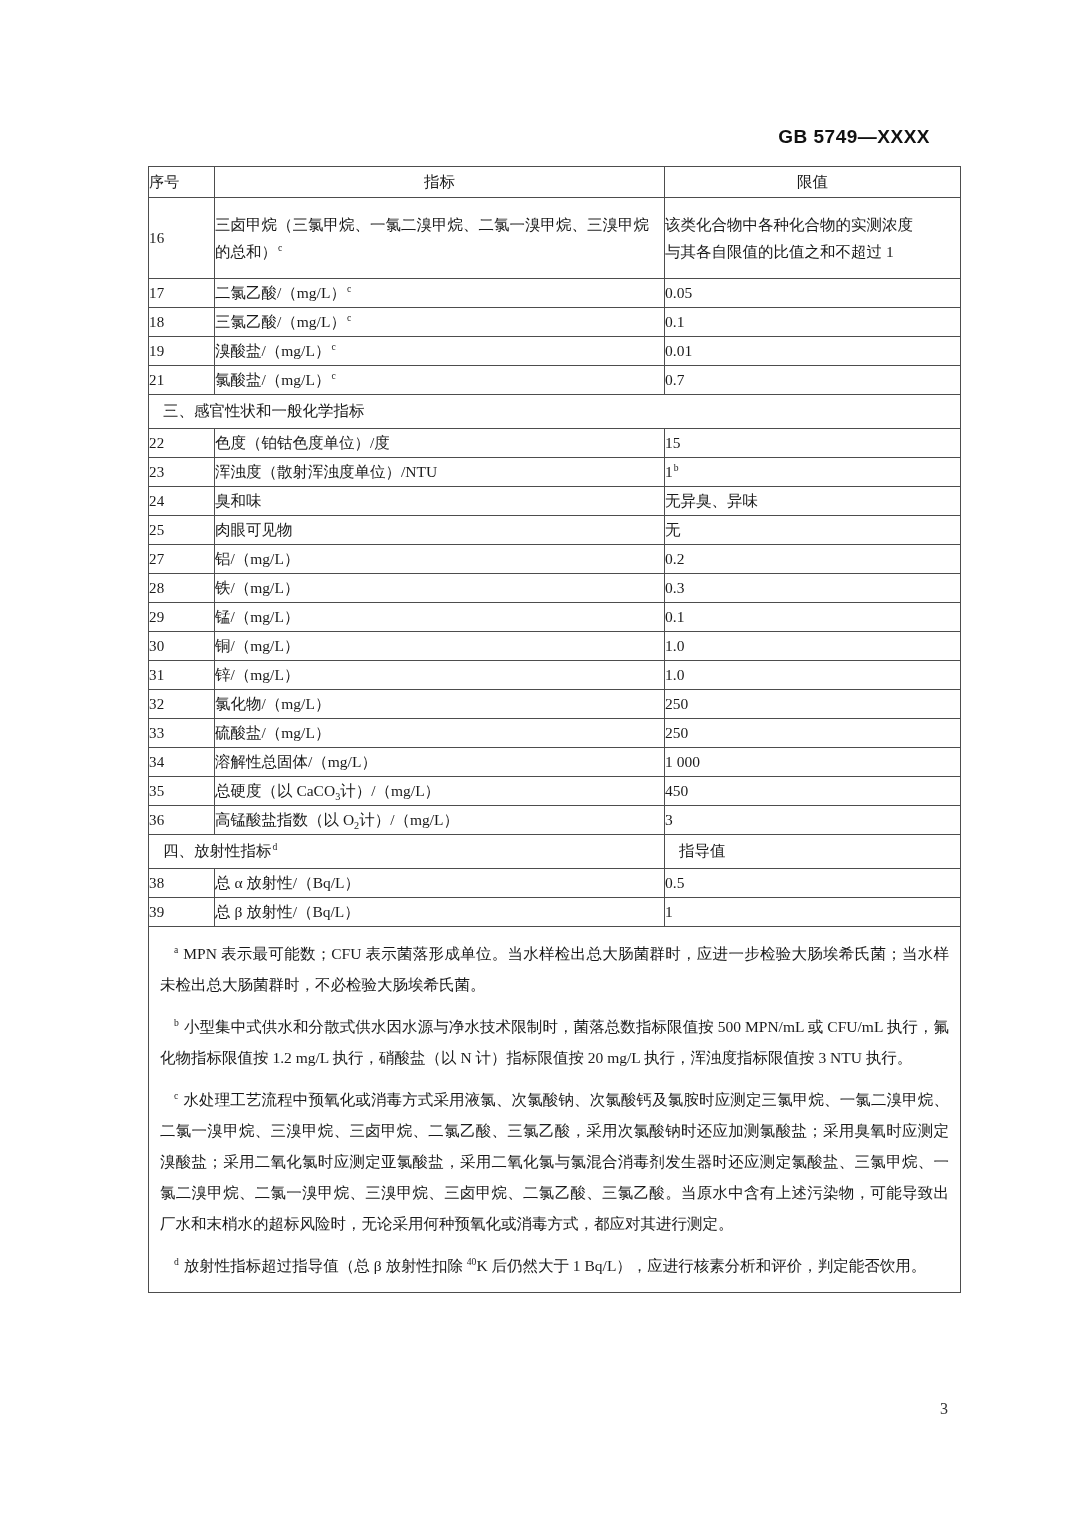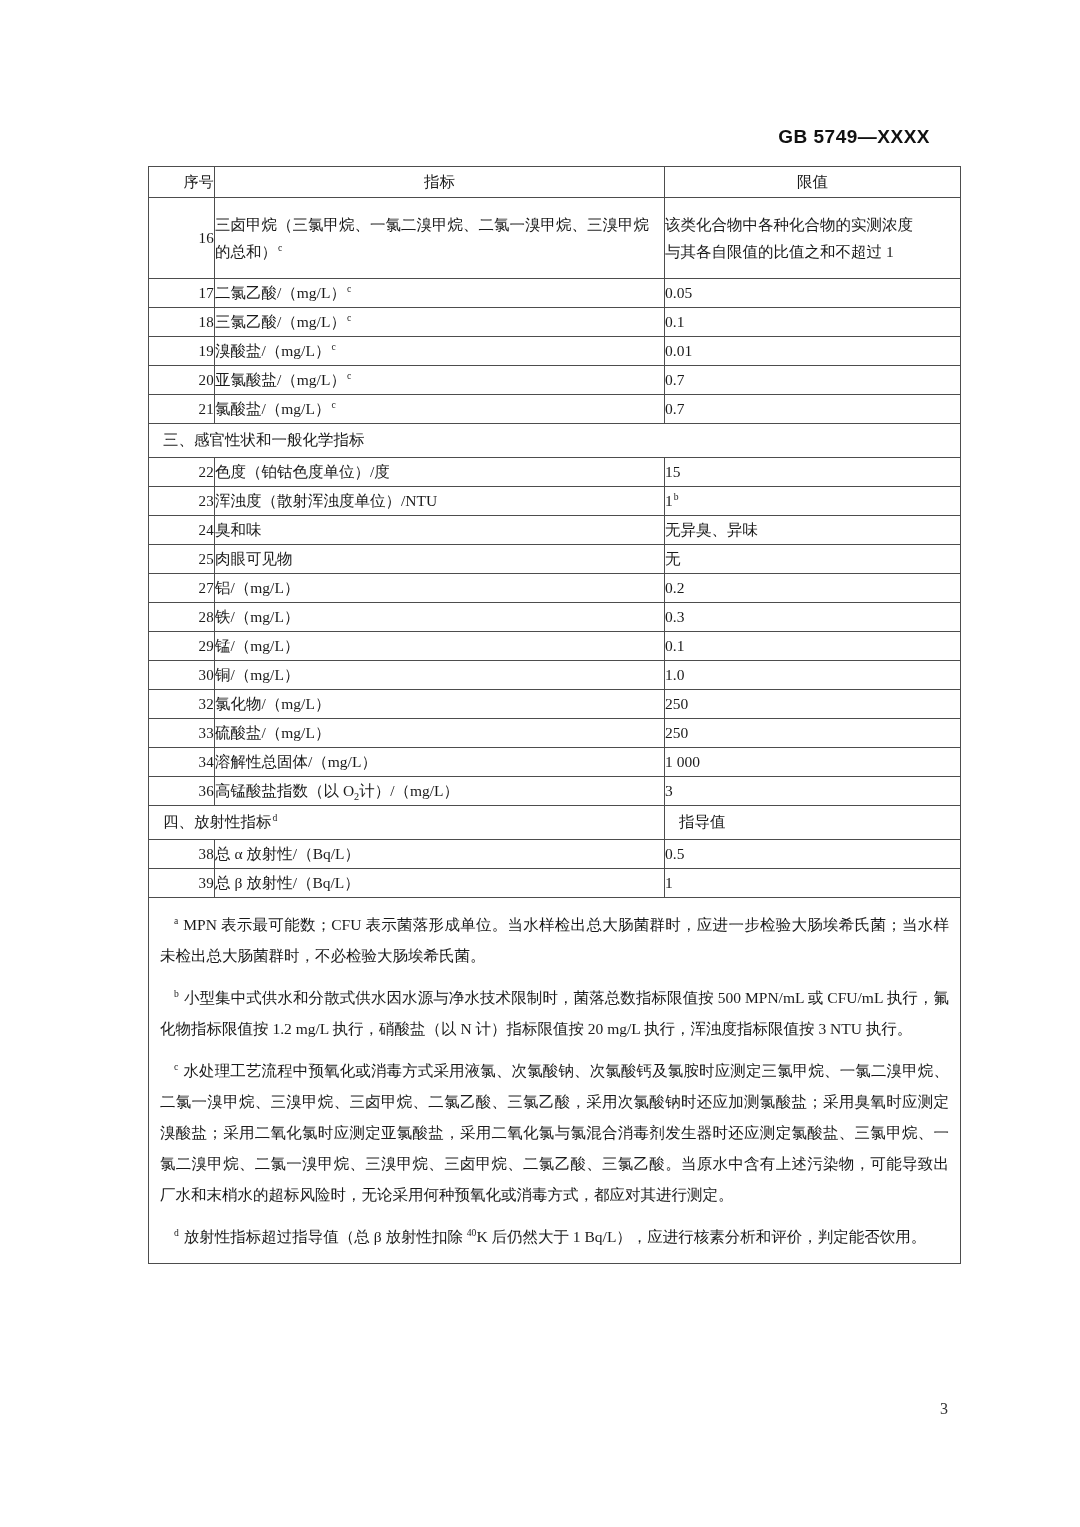--- a/index.html
+++ b/index.html
@@ -52,21 +52,21 @@
     border: 1px solid #4d4d4d;
     padding: 0;
     vertical-align: middle;
     font-weight: normal;
   }
   .col-no    { width: 66px; }
   .col-item  { width: 450px; }
   .col-limit { width: 296px; }
 
   .cell-no {
-    text-align: right;
+    text-align: left;
     font-size: 15px;
     letter-spacing: 0.3px;
   }
   .cell-item {
     text-align: left;
     padding: 4px 8px 4px 14px;
     line-height: 1.75;
   }
   .cell-limit {
     padding: 4px 6px;
@@ -169,25 +169,20 @@
         <td class="cell-no">18</td>
         <td class="cell-item"><span>三氯乙酸/（mg/L）</span><sup>c</sup></td>
         <td class="cell-limit">0.1</td>
       </tr>
       <tr class="row-std">
         <td class="cell-no">19</td>
         <td class="cell-item"><span>溴酸盐/（mg/L）</span><sup>c</sup></td>
         <td class="cell-limit">0.01</td>
       </tr>
       <tr class="row-std">
-        <td class="cell-no">20</td>
-        <td class="cell-item"><span>亚氯酸盐/（mg/L）</span><sup>c</sup></td>
-        <td class="cell-limit">0.7</td>
-      </tr>
-      <tr class="row-std">
         <td class="cell-no">21</td>
         <td class="cell-item"><span>氯酸盐/（mg/L）</span><sup>c</sup></td>
         <td class="cell-limit">0.7</td>
       </tr>
 
       <tr class="row-section">
         <td colspan="3">三、感官性状和一般化学指标</td>
       </tr>
 
       <tr class="row-std">
@@ -224,33 +219,43 @@
         <td class="cell-no">29</td>
         <td class="cell-item">锰/（mg/L）</td>
         <td class="cell-limit">0.1</td>
       </tr>
       <tr class="row-std">
         <td class="cell-no">30</td>
         <td class="cell-item">铜/（mg/L）</td>
         <td class="cell-limit">1.0</td>
       </tr>
       <tr class="row-std">
+        <td class="cell-no">31</td>
+        <td class="cell-item">锌/（mg/L）</td>
+        <td class="cell-limit">1.0</td>
+      </tr>
+      <tr class="row-std">
         <td class="cell-no">32</td>
         <td class="cell-item">氯化物/（mg/L）</td>
         <td class="cell-limit">250</td>
       </tr>
       <tr class="row-std">
         <td class="cell-no">33</td>
         <td class="cell-item">硫酸盐/（mg/L）</td>
         <td class="cell-limit">250</td>
       </tr>
       <tr class="row-std">
         <td class="cell-no">34</td>
         <td class="cell-item">溶解性总固体/（mg/L）</td>
         <td class="cell-limit">1 000</td>
+      </tr>
+      <tr class="row-std">
+        <td class="cell-no">35</td>
+        <td class="cell-item"><span>总硬度（以 CaCO</span><sub>3</sub><span>计）/（mg/L）</span></td>
+        <td class="cell-limit">450</td>
       </tr>
       <tr class="row-std">
         <td class="cell-no">36</td>
         <td class="cell-item"><span>高锰酸盐指数（以 O</span><sub>2</sub><span>计）/（mg/L）</span></td>
         <td class="cell-limit">3</td>
       </tr>
 
       <tr class="row-section">
         <td colspan="2"><span>四、放射性指标</span><sup>d</sup></td>
         <td class="section-right">指导值</td>

